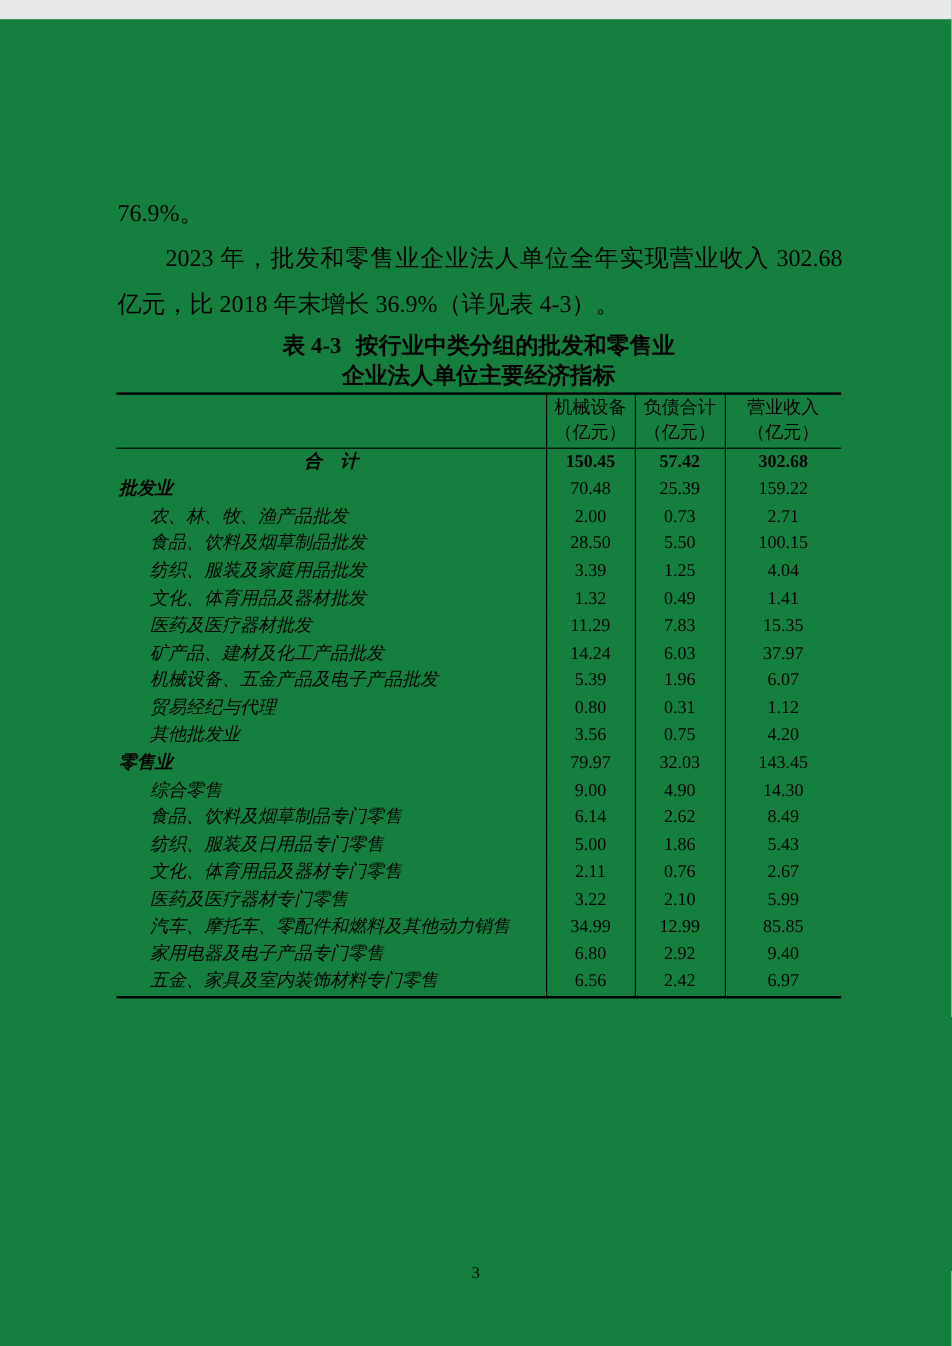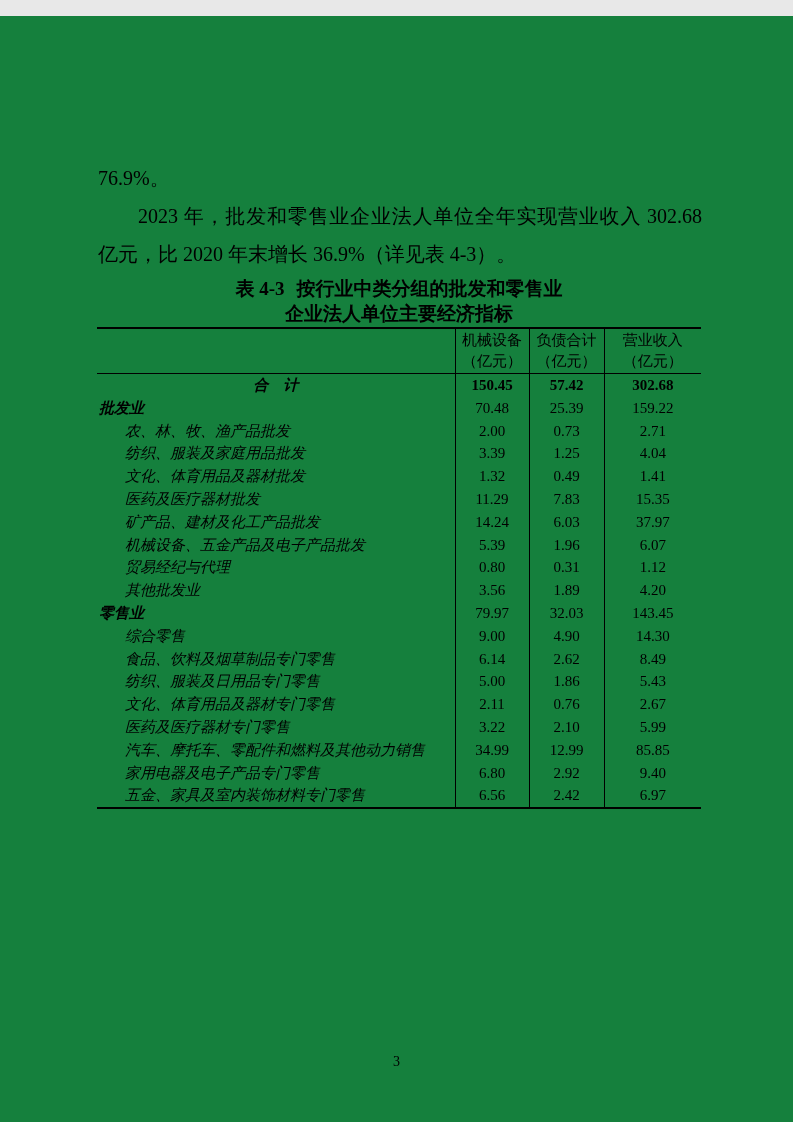--- a/index.html
+++ b/index.html
@@ -86,21 +86,21 @@
     font-size: 14px;
   }
 </style>
 </head>
 <body>
 
 <div class="page">
 
   <div class="textblock">
     <div class="carryover">76.9%。</div>
-    <div class="para">2023 年，批发和零售业企业法人单位全年实现营业收入 302.68 亿元，比 2020 年末增长 36.9%（详见表 4-3）。</div>
+    <div class="para">2023 年，批发和零售业企业法人单位全年实现营业收入 302.68 亿元，比 2018 年末增长 36.9%（详见表 4-3）。</div>
   </div>
 
   <div class="table-caption">
     <div>
       <span class="caption-label">表 4-3</span><span>按行业中类分组的批发和零售业</span>
     </div>
     <div>企业法人单位主要经济指标</div>
   </div>
 
   <div class="table-wrap">
@@ -141,20 +141,26 @@
             <td class="value-cell">25.39</td>
             <td class="value-cell">159.22</td>
           </tr>
           <tr class="row-item">
             <td class="label-cell">农、林、牧、渔产品批发</td>
             <td class="value-cell">2.00</td>
             <td class="value-cell">0.73</td>
             <td class="value-cell">2.71</td>
           </tr>
           <tr class="row-item">
+            <td class="label-cell">食品、饮料及烟草制品批发</td>
+            <td class="value-cell">28.50</td>
+            <td class="value-cell">5.50</td>
+            <td class="value-cell">100.15</td>
+          </tr>
+          <tr class="row-item">
             <td class="label-cell">纺织、服装及家庭用品批发</td>
             <td class="value-cell">3.39</td>
             <td class="value-cell">1.25</td>
             <td class="value-cell">4.04</td>
           </tr>
           <tr class="row-item">
             <td class="label-cell">文化、体育用品及器材批发</td>
             <td class="value-cell">1.32</td>
             <td class="value-cell">0.49</td>
             <td class="value-cell">1.41</td>
@@ -179,21 +185,21 @@
           </tr>
           <tr class="row-item">
             <td class="label-cell">贸易经纪与代理</td>
             <td class="value-cell">0.80</td>
             <td class="value-cell">0.31</td>
             <td class="value-cell">1.12</td>
           </tr>
           <tr class="row-item">
             <td class="label-cell">其他批发业</td>
             <td class="value-cell">3.56</td>
-            <td class="value-cell">1.89</td>
+            <td class="value-cell">0.75</td>
             <td class="value-cell">4.20</td>
           </tr>
           <tr class="row-group">
             <td class="label-cell">零售业</td>
             <td class="value-cell">79.97</td>
             <td class="value-cell">32.03</td>
             <td class="value-cell">143.45</td>
           </tr>
           <tr class="row-item">
             <td class="label-cell">综合零售</td>

